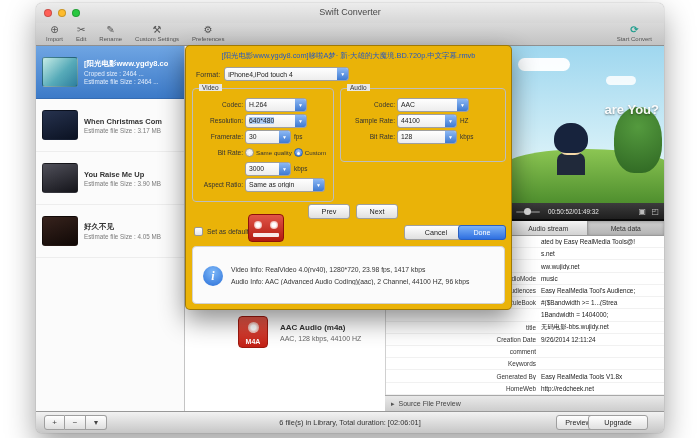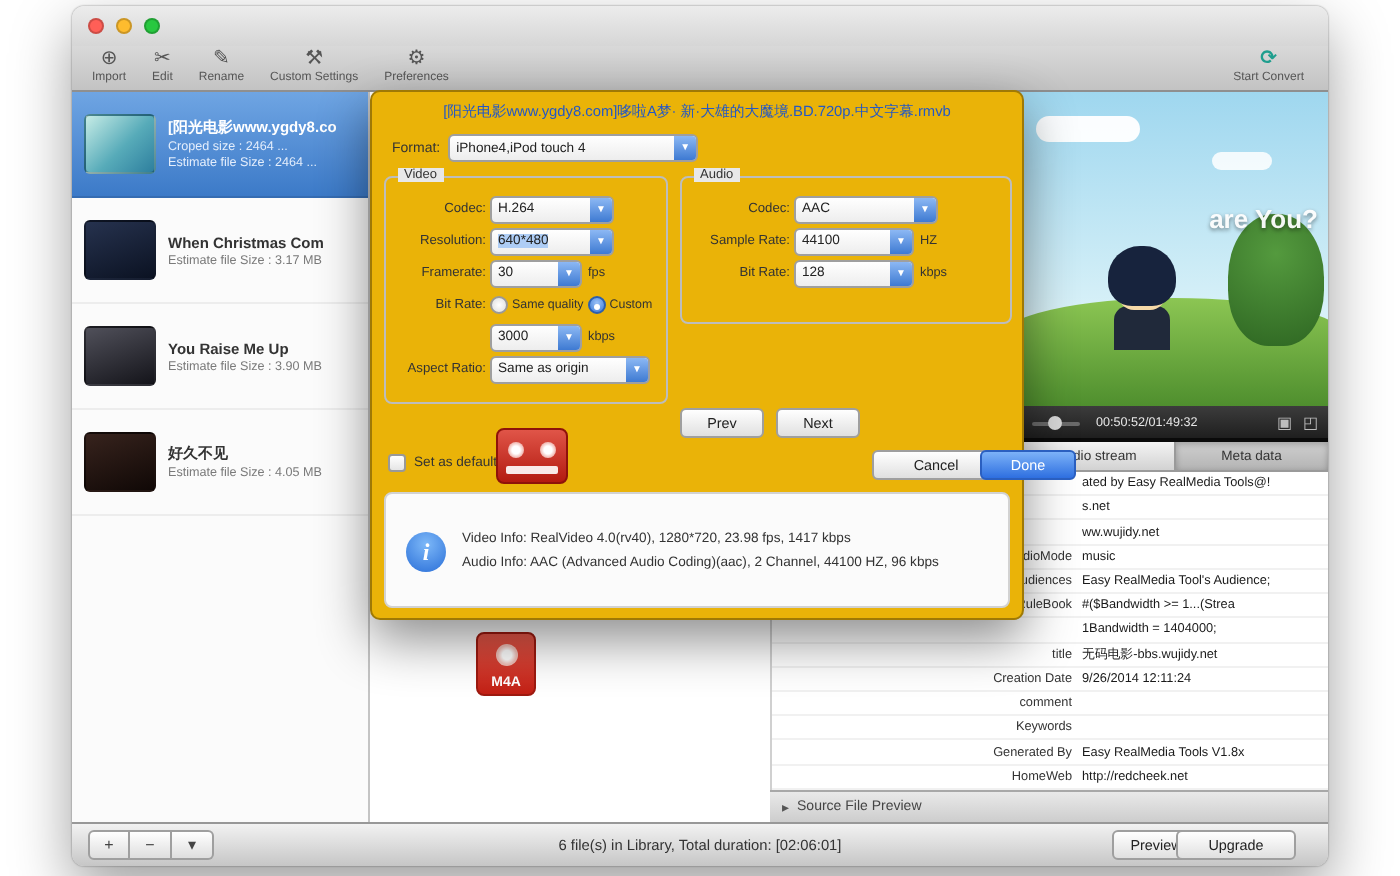--- a/index.html
+++ b/index.html
@@ -118,21 +118,21 @@
   .gaudio .flabel{width:50px;}
   .unit{font-size:6.4px;color:#333;margin-left:1px;}
   .radio{width:9px;height:9px;border-radius:50%;background:radial-gradient(#fff,#dcdcdc);
     border:1px solid #999;display:inline-block;position:relative;flex:none;}
   .radio.on{background:radial-gradient(circle at 50% 35%,#9cc2f7,#3b7ad6);border-color:#2c5fae;}
   .radio.on::after{content:"";position:absolute;left:2.5px;top:2.5px;width:3px;height:3px;
     background:#fff;border-radius:50%;}
   .rlab{font-size:6.2px;color:#333;}
   .btn{display:inline-flex;align-items:center;justify-content:center;height:15px;
     background:linear-gradient(#fff,#e0e0e0);border:1px solid #9f9f9f;border-radius:3px;
-    font-size:7.2px;color:#222;margin-left:32px;}
+    font-size:7.2px;color:#222;}
   .btn.primary{background:linear-gradient(#7cb2f8,#2e6fe0);border-color:#2a5fc0;color:#fff;}
   .btn-prev{position:absolute;left:122px;top:158px;width:42px;}
   .btn-next{position:absolute;left:170px;top:158px;width:42px;}
   .set-row{position:absolute;left:8px;top:181px;display:flex;align-items:center;gap:4px;}
   .checkbox{width:9px;height:9px;border:1px solid #999;border-radius:2px;
     background:linear-gradient(#fff,#e5e5e5);flex:none;}
   .cklab{font-size:6.8px;color:#333;}
   .rm-icon{position:absolute;left:62px;top:168px;width:36px;height:28px;border-radius:4px;
     background:linear-gradient(#e05548,#b31a10);border:1px solid #8e120a;}
   .rm-reel{position:absolute;top:6px;width:8px;height:8px;border-radius:50%;
@@ -167,20 +167,21 @@
 <body>
 
 <div class="window">
 
   <div class="titlebar">
     <div class="traffic">
       <span class="tl red"></span>
       <span class="tl yellow"></span>
       <span class="tl green"></span>
     </div>
+    <div class="wtitle">Swift Converter</div>
   </div>
 
   <div class="toolbar">
     <div class="tset">
       <div class="tbtn">
         <span class="ticon">⊕</span>
         <span class="tlabel">Import</span>
       </div>
       <div class="tbtn">
         <span class="ticon">✂</span>
@@ -236,20 +237,24 @@
         <span class="stitle">好久不见</span>
         <span class="sline">Estimate file Size : 4.05 MB</span>
       </span>
     </div>
   </div>
 
   <div class="m4a-row">
     <span class="m4a-icon">
       <span class="m4a-disc"></span>
       <span class="m4a-badge">M4A</span>
+    </span>
+    <span class="ocol">
+      <span class="otitle">AAC Audio (m4a)</span>
+      <span class="osub">AAC, 128 kbps, 44100 HZ</span>
     </span>
   </div>
 
   <div class="video">
     <div class="sky"></div>
     <div class="cloud"></div>
     <div class="cloud c2"></div>
     <div class="hill"></div>
     <div class="tree"></div>
     <div class="char-body"></div>

